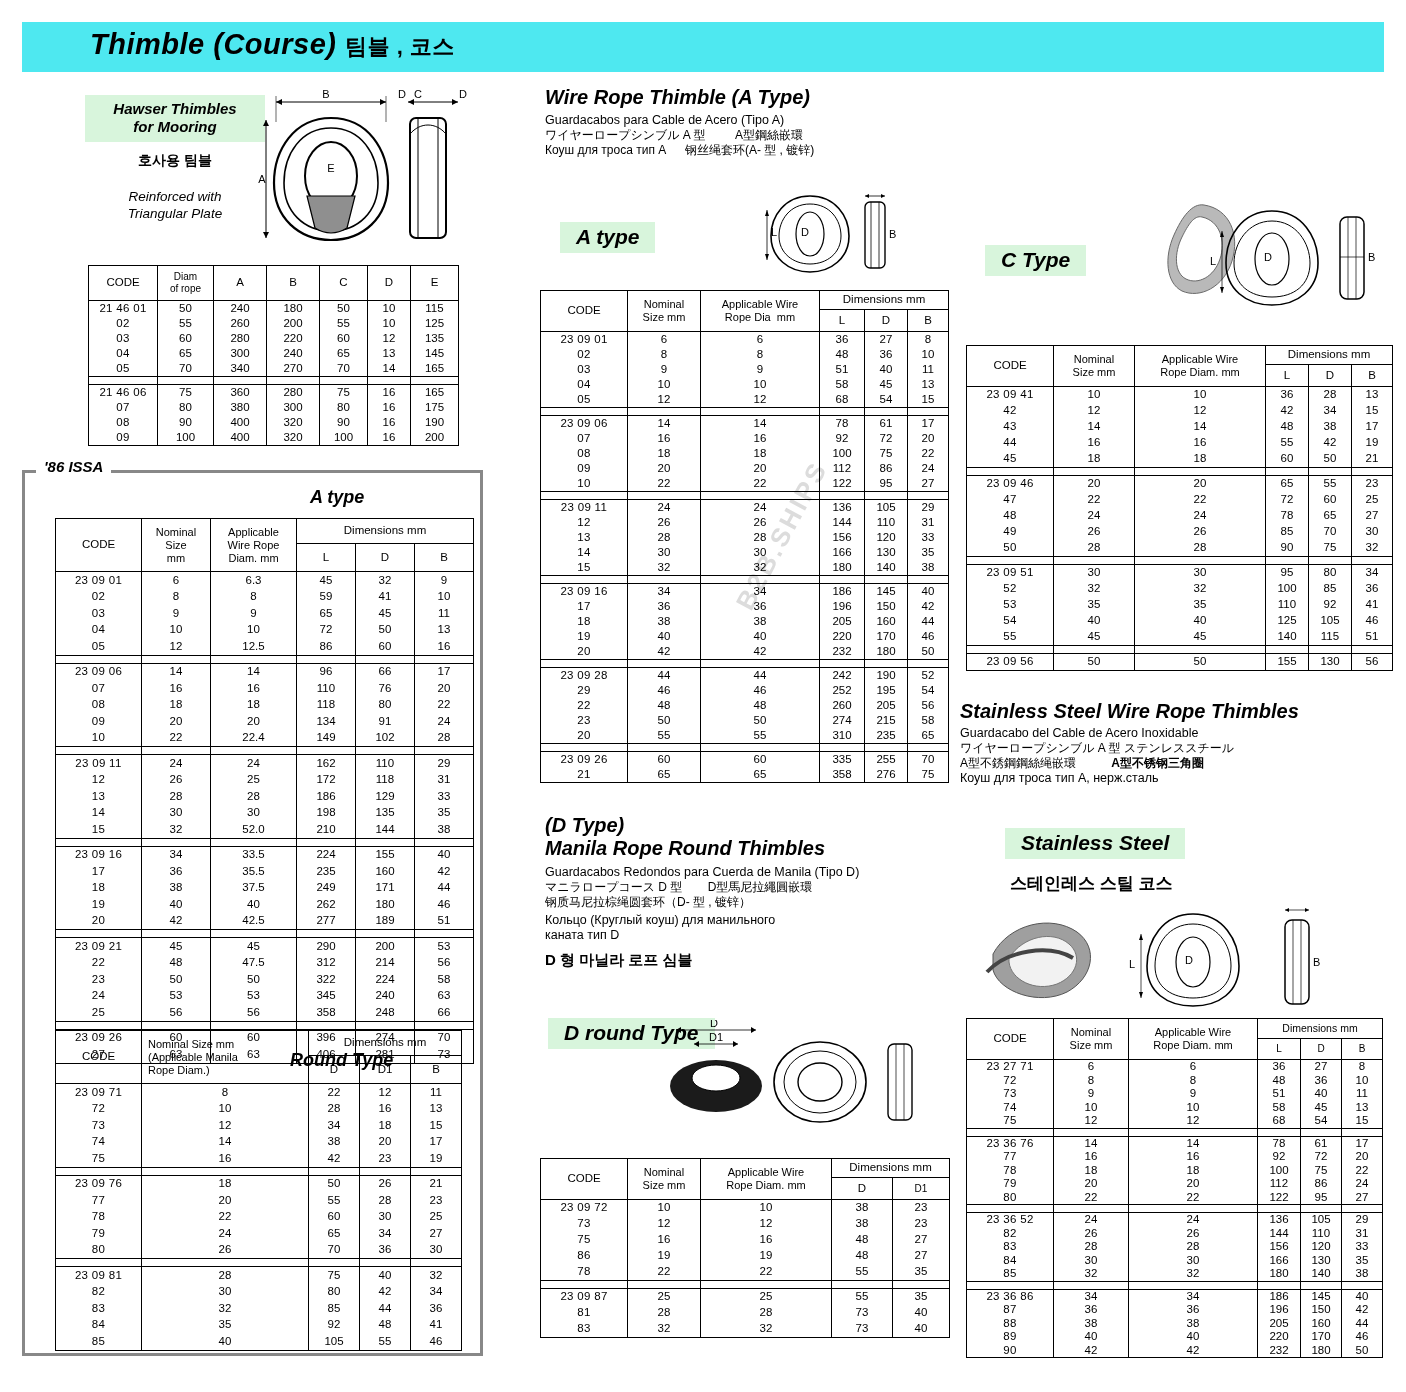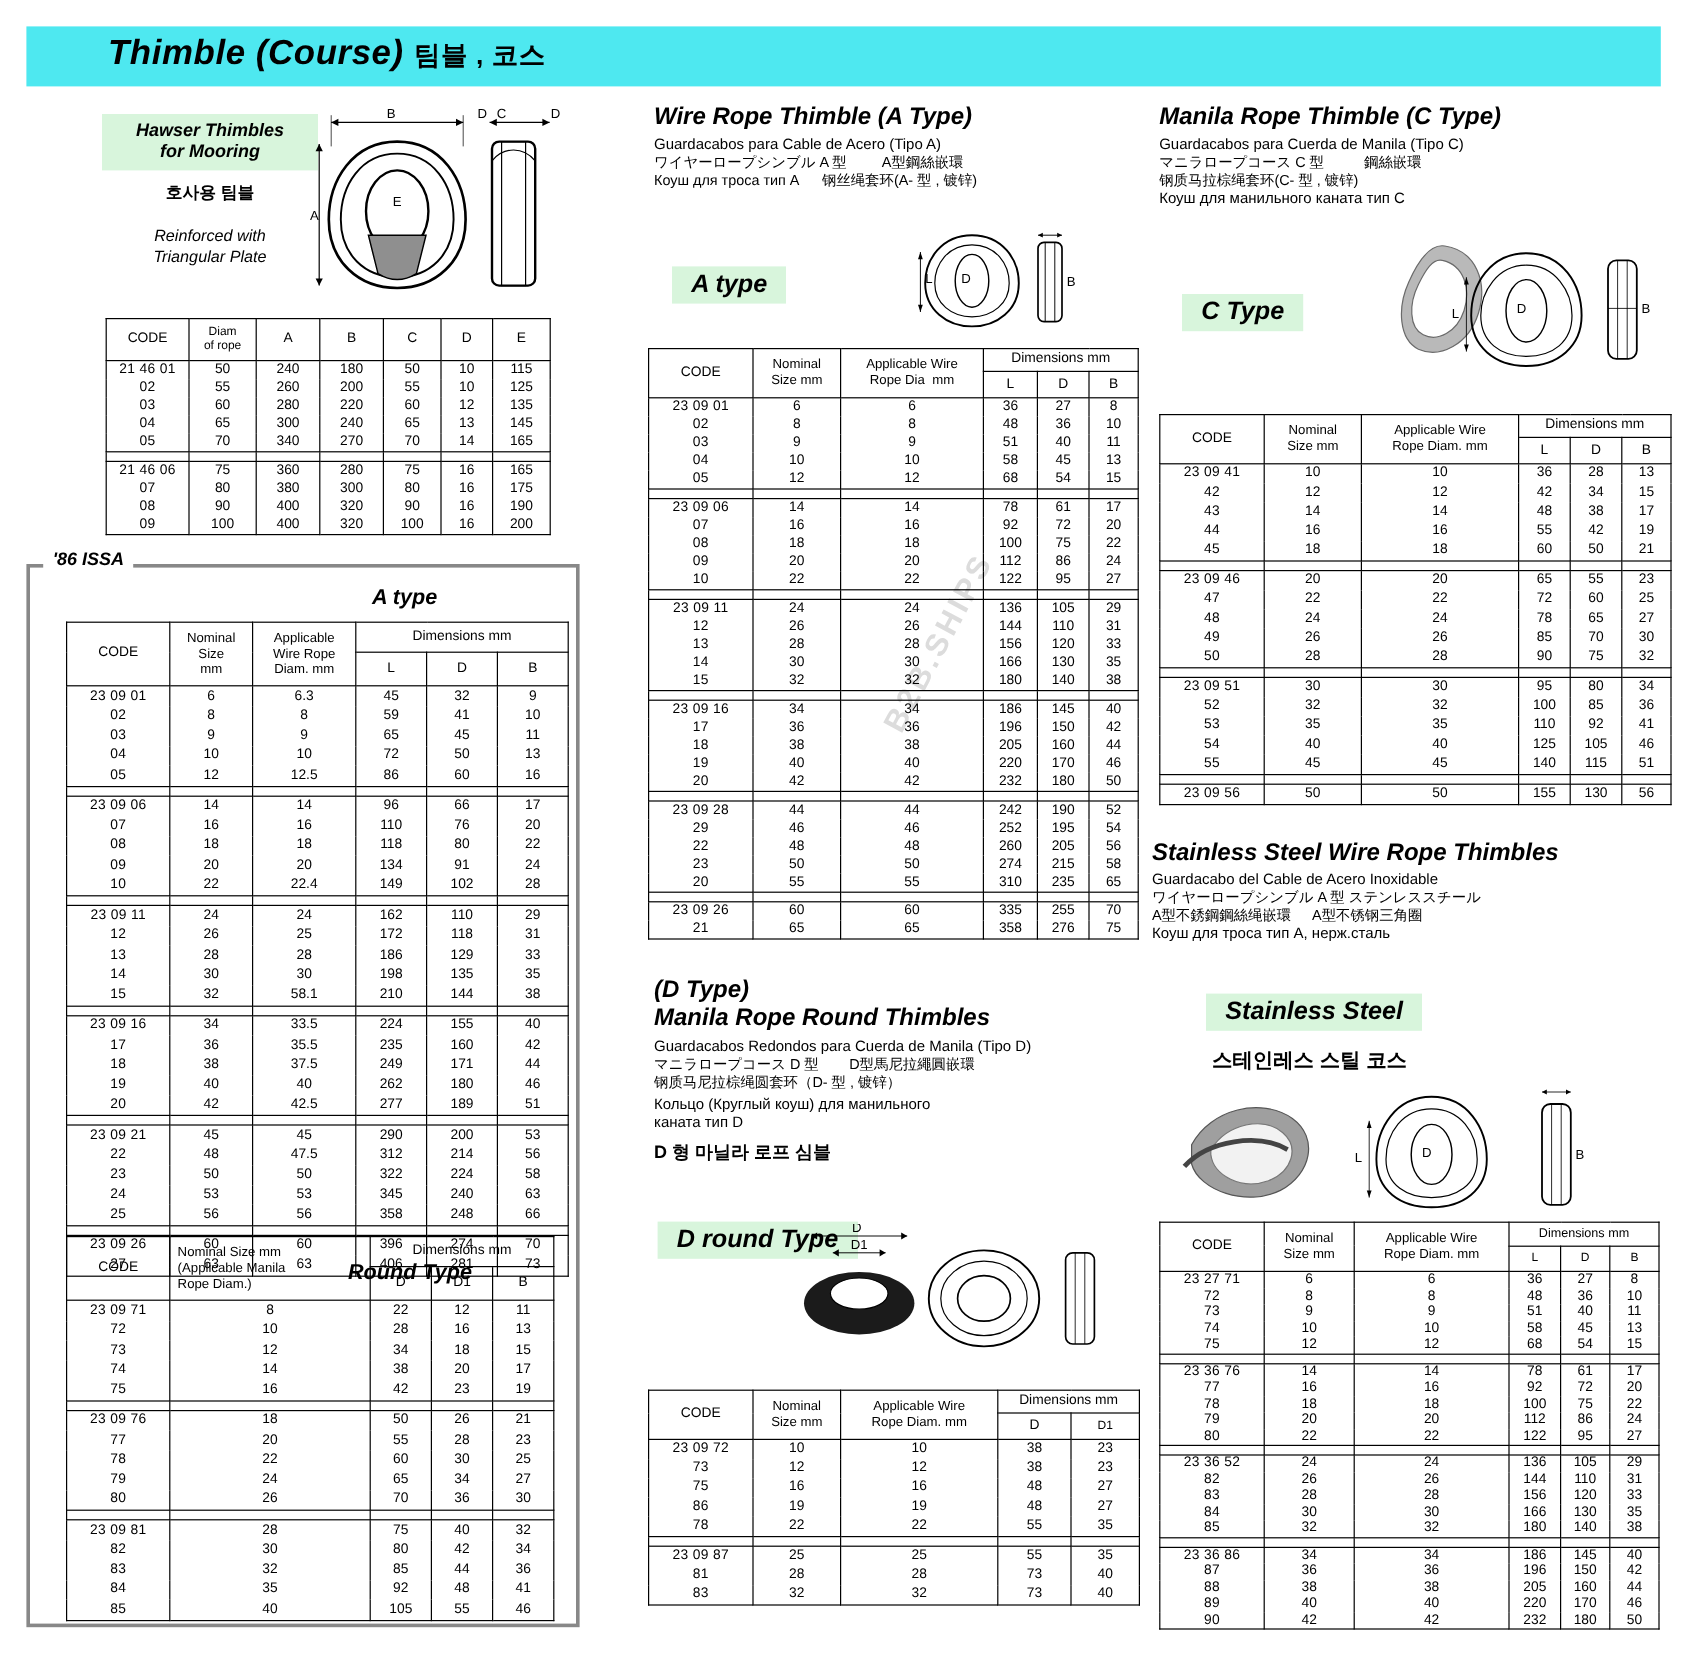--- a/index.html
+++ b/index.html
@@ -380,21 +380,21 @@
             <td class="code nt nb" style="height: 16.5px;">14</td>
             <td class="nt nb" style="height: 16.5px;">30</td>
             <td class="nt nb" style="height: 16.5px;">30</td>
             <td class="nt nb" style="height: 16.5px;">198</td>
             <td class="nt nb" style="height: 16.5px;">135</td>
             <td class="nt nb" style="height: 16.5px;">35</td>
           </tr>
           <tr>
             <td class="code nt" style="height: 16.5px;">15</td>
             <td class="nt" style="height: 16.5px;">32</td>
-            <td class="nt" style="height: 16.5px;">58.1</td>
+            <td class="nt" style="height: 16.5px;">52.0</td>
             <td class="nt" style="height: 16.5px;">210</td>
             <td class="nt" style="height: 16.5px;">144</td>
             <td class="nt" style="height: 16.5px;">38</td>
           </tr>
           <tr class="gaprow">
             <td></td>
             <td></td>
             <td></td>
             <td></td>
             <td></td>
@@ -1084,30 +1084,20 @@
             <td class="code nt" style="height: 16px;">83</td>
             <td class="nt" style="height: 16px;">32</td>
             <td class="nt" style="height: 16px;">32</td>
             <td class="nt" style="height: 16px;">73</td>
             <td class="nt" style="height: 16px;">40</td>
           </tr>
         </tbody>
     </table>
   </div>
 
-  <div class="blk" style="left:966px;top:86px;width:400px;">
-    <div class="sec-title">Manila Rope Thimble (C Type)</div>
-    <div class="sub" style="margin-top:4px;">Guardacabos para Cuerda de Manila (Tipo C)</div>
-    <div class="sub-cjk">
-      <span>マニラロープコース C 型</span>
-      <span style="display:inline-block;margin-left:30px;">鋼絲嵌環</span>
-    </div>
-    <div class="sub-cjk">钢质马拉棕绳套环(C- 型 , 镀锌)</div>
-    <div class="sub">Коуш для манильного каната тип C</div>
-  </div>
 
   <div class="blk" style="left:985px;top:245px;">
     <span class="greenbox">C Type</span>
   </div>
 
   <div class="blk" style="left:1160px;top:195px;">
     <svg width="220" height="120" viewBox="0 0 220 120">
       <path d="M44,10 C70,14 80,40 72,66 C64,92 40,104 22,96 C6,88 4,62 14,40 C22,22 32,8 44,10 Z" fill="#b9b9b9" stroke="#6a6a6a"></path>
       <path d="M42,22 C60,26 66,46 60,64 C54,82 38,90 26,84 C14,78 14,58 22,42 C28,30 34,20 42,22 Z" fill="#fff" stroke="#6a6a6a"></path>
       <path d="M112,16 C142,16 158,42 158,68 C158,94 138,110 112,110 C86,110 66,94 66,68 C66,42 82,16 112,16 Z" fill="none" stroke="#000" stroke-width="1.6"></path>
@@ -1297,21 +1287,21 @@
         </tbody>
     </table>
   </div>
 
   <div class="blk" style="left:960px;top:700px;width:420px;">
     <div class="sec-title">Stainless Steel Wire Rope Thimbles</div>
     <div class="sub" style="margin-top:3px;">Guardacabo del Cable de Acero Inoxidable</div>
     <div class="sub-cjk">ワイヤーロープシンブル A 型 ステンレススチール</div>
     <div class="sub-cjk">
       <span>A型不銹鋼鋼絲绳嵌環</span>
-      <span style="display:inline-block;margin-left:14px;">A型不锈钢三角圈</span>
+      <span style="display:inline-block;margin-left:32px;font-weight:bold;">A型不锈钢三角圈</span>
     </div>
     <div class="sub">Коуш для троса тип A, нерж.сталь</div>
   </div>
 
   <div class="blk" style="left:1005px;top:828px;">
     <span class="greenbox">Stainless Steel</span>
   </div>
   <div class="blk" style="left:1010px;top:872px;font-size:17px;font-weight:bold;">스테인레스 스틸 코스</div>
 
   <div class="blk" style="left:965px;top:900px;">

